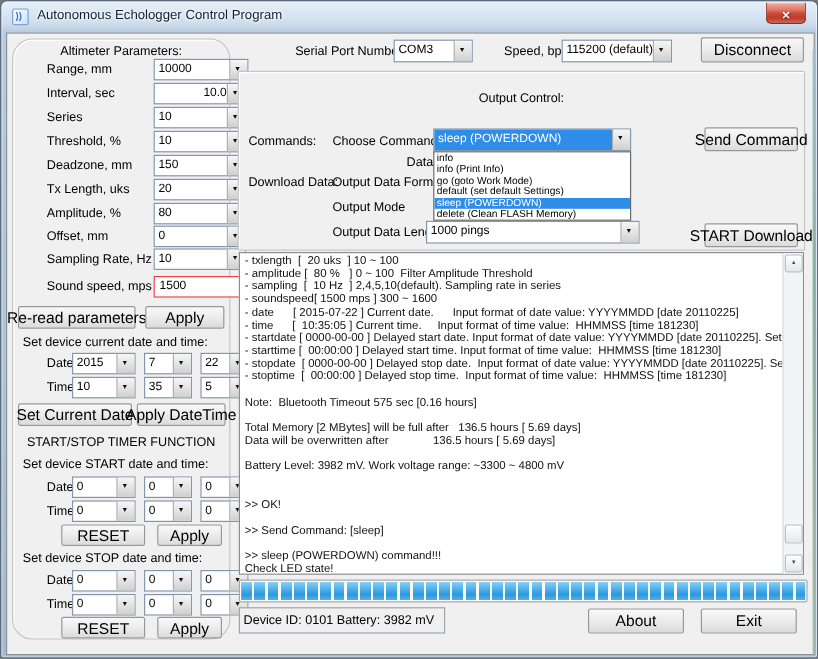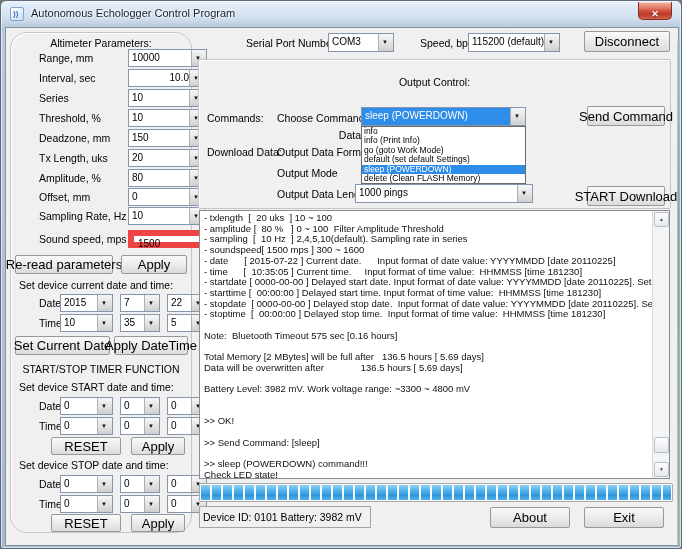--- a/index.html
+++ b/index.html
@@ -29,21 +29,21 @@
   .gbox { position:absolute; border:1px solid #C6C6C6; border-radius:2px; background:#F0F0F0;
     box-shadow:inset 1px 1px 0 #fff; }
   .gbox-title { position:absolute; left:0; width:100%; text-align:center; font-size:10.5px; white-space:nowrap; }
 
   .combo { position:absolute; height:18px; background:#fff; border:1px solid #8595AB; display:flex; }
   .combo .cval { flex:1; font-size:10px; line-height:16px; padding-left:3px; white-space:nowrap; overflow:hidden; }
   .combo.sel .cval { background:#2D8DE8; color:#fff; }
   .carr { width:15px; border-left:1px solid #AFAFAF; background:linear-gradient(#F6F6F6,#E2E2E2 55%,#CFCFCF); position:relative; }
   .carr::after { content:"▼"; position:absolute; left:3px; top:5px; font-size:6px; color:#111; }
 
-  .input { position:absolute; height:18px; background:#fff; border:6px solid #ef4444; font-size:10px; line-height:16px; padding-left:4px; }
+  .input { position:absolute; height:18px; background:#fff; border:1px solid #ef4444; font-size:10px; line-height:16px; padding-left:4px; }
 
   .btn { position:absolute; background:linear-gradient(#F9F9F9,#EDEDED 45%,#DBDBDB); border:1px solid #989898; border-radius:2px;
     font-size:13px; color:#000; display:flex; align-items:center; justify-content:center; white-space:nowrap; }
 
   .dtrow { position:absolute; left:0; width:100%; height:18px;margin-left:20px; }
 
   .cmdlist { position:absolute; left:162px; top:66px; width:165px; height:58px; background:#fff; border:1px solid #6A6A6A; z-index:30; overflow:hidden; }
   .cmdlist .item { height:9.4px; line-height:9.6px; font-size:8.5px; padding-left:2px; white-space:nowrap; overflow:hidden; color:#000; }
   .cmdlist .item.sel { background:#2D8DE8; color:#fff; }
 

